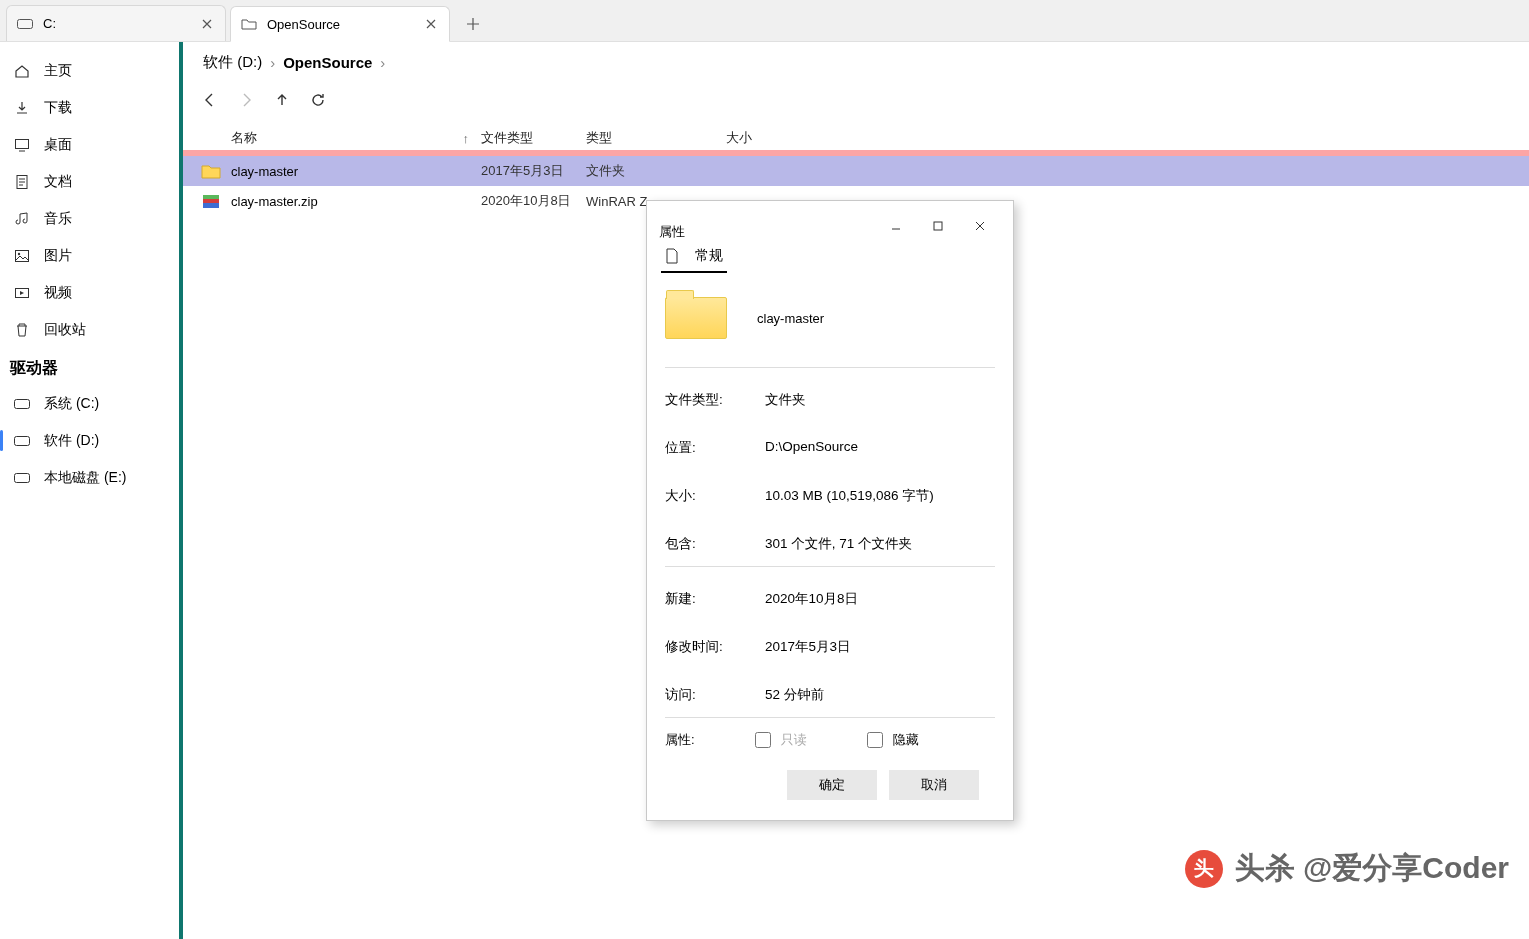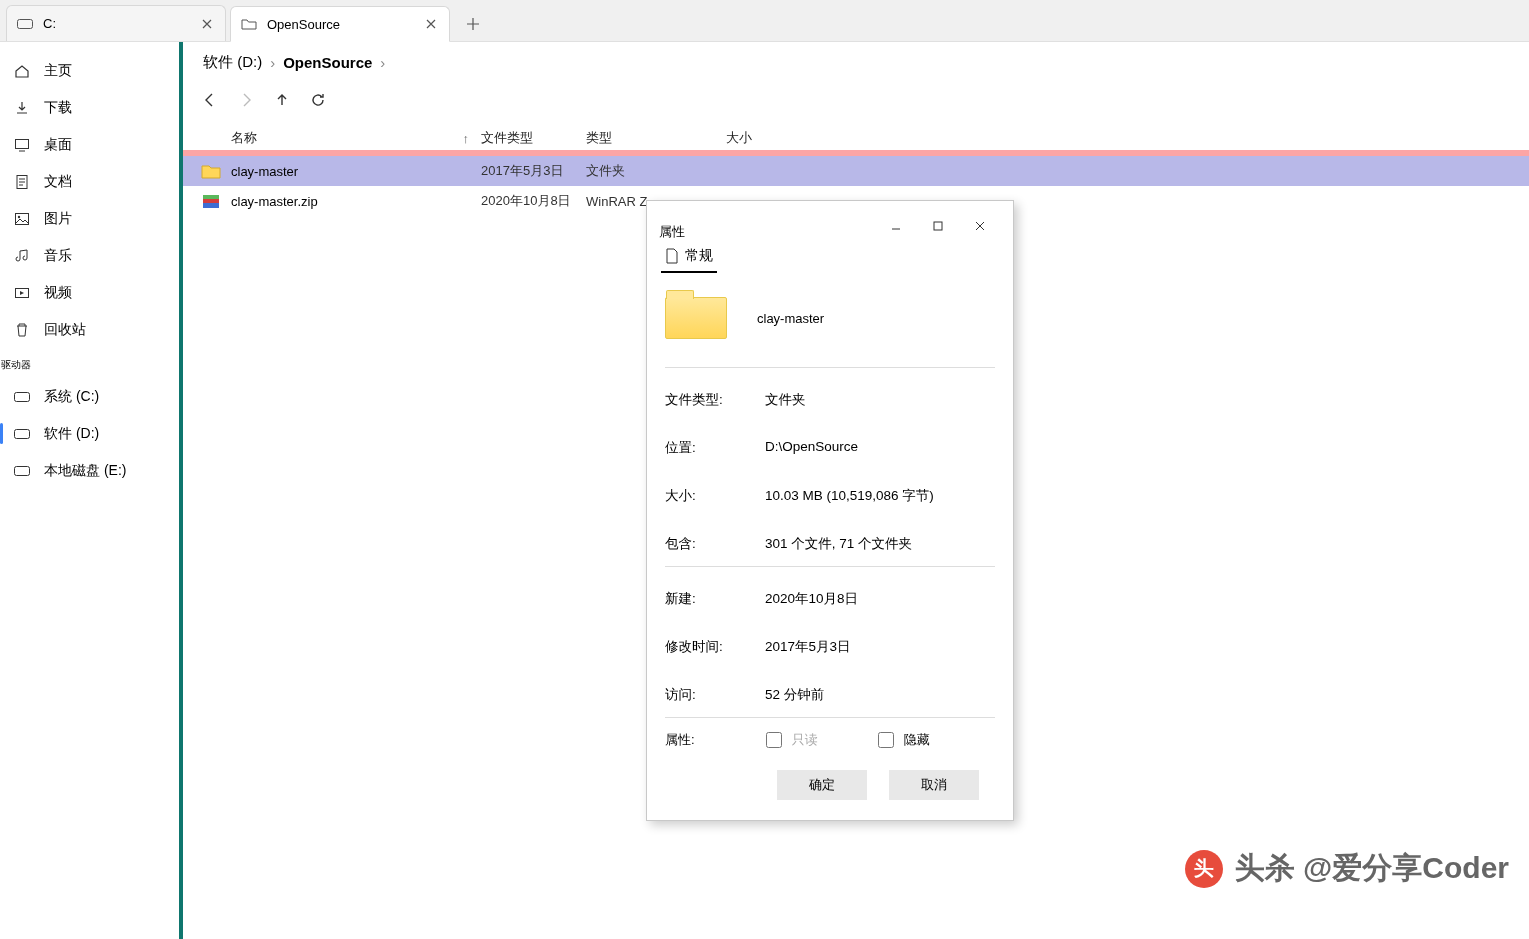--- a/index.html
+++ b/index.html
@@ -13,21 +13,21 @@
 .tab .tablabel { flex:1; font-size:13px;}
 .tab .tabclose { width:16px; height:16px; display:flex; align-items:center; justify-content:center; color:#555; cursor:pointer;}
 .newtab { width:26px; height:26px; display:flex; align-items:center; justify-content:center; margin-left:6px; margin-bottom:4px; color:#555; cursor:pointer;}
 
 
 .main { display:flex; height:calc(100% - 42px); }
 .sidebar { width:183px; border-right:4px solid #0f766e; padding-top:10px; }
 .sidebar .sideitem { display:flex; align-items:center; height:37px; padding:0 14px; cursor:pointer; font-size:14px; position:relative;}
 .sidebar .sideitem.selected::before { content:""; position:absolute; left:0; top:8px; bottom:8px; width:3px; background:#3b82f6; border-radius:2px;}
 .sidebar .sideicon { width:16px; height:16px; margin-right:14px; display:flex; align-items:center; justify-content:center; color:#333;}
-.sidebar .sidehead { padding:10px 10px 6px 1px; font-size:10px; font-weight:normal; }
+.sidebar .sidehead { padding:10px 10px 6px 10px; font-size:16px; font-weight:bold; }
 
 .content { flex:1; display:flex; flex-direction:column; }
 
 
 .crumbs { height:40px; display:flex; align-items:center; padding:8px 20px; font-size:15px;}
 .crumb { cursor:pointer; }
 .crumb.current { font-weight:bold; }
 .crumbsep { margin:0 8px; color:#888; }
 .navrow { height:36px; display:flex; align-items:center; padding:0 12px; gap:6px;}
 .navbtn { width:30px; height:30px; display:flex; align-items:center; justify-content:center; cursor:pointer; border-radius:4px;}
@@ -47,33 +47,33 @@
 .filerow .col-name { width:250px; }
 .filerow .col-date{ width:105px; color:#333;}
 .filerow .col-type{ width:140px; color:#333;}
 
 
 .dlg { position:absolute; left:646px; top:200px; width:368px; background:#fff; border:1px solid #c8c8c8; box-shadow:4px 4px 10px rgba(0,0,0,0.2);}
 .dlg-title { height:40px; display:flex; align-items:flex-end; padding:0 12px;}
 .dlg-title .winctrls { margin-left:auto; display:flex; gap:0;}
 .dlg-title .winbtn { width:42px; height:30px; display:flex; align-items:center; justify-content:center; cursor:pointer;}
 .dlg-tabs { display:flex; padding:0 14px; }
-.dlg-tab { display:flex; align-items:center; gap:6px; padding:6px 4px; border-bottom:2px solid #000; font-size:14px;}
+.dlg-tab { display:flex; align-items:center; gap:16px; padding:6px 4px; border-bottom:2px solid #000; font-size:14px;}
 .dlg-body { padding:16px 18px 14px 18px;}
 .dlg-header { display:flex; align-items:center; gap:30px; padding:8px 0 18px 0; margin-bottom:10px;}
 .dlg-header .bigicon { width:62px; height:42px; background:linear-gradient(#ffe89a,#ffd659); border:1px solid #e8c94c; border-radius:2px; position:relative;}
 .dlg-header .bigicon::before{ content:""; position:absolute; left:0; top:-8px; width:26px; height:8px; background:#ffe89a; border:1px solid #e8c94c; border-bottom:none; border-radius:2px 2px 0 0;}
 .proprow { display:flex; padding:7px 0; font-size:13.5px;margin-top:16px;}
 .proprow .plabel { width:100px; font-weight:normal;}
 .propsep { border-top:1px solid #ddd; margin:6px 0;}
 .checkrow { display:flex; align-items:center; gap:60px; padding:7px 0;}
 .cb { display:flex; align-items:center; gap:10px;}
 .cb input { width:16px; height:16px;}
-.cb.dim { color:#aaa;margin-left:11px; }
-.dlg-buttons { display:flex; justify-content:flex-end; gap:22px; padding:14px 16px 6px 0;}
+.cb.dim { color:#aaa; }
+.dlg-buttons { display:flex; justify-content:flex-end; gap:12px; padding:14px 16px 6px 0;}
 .dlg-buttons button { width:90px; height:30px; border:none; background:#e8e8e8; cursor:pointer; font-size:13px;}
 
 
 .wm { position:absolute; right:20px; bottom:50px; display:flex; align-items:center; gap:12px; font-size:30px; font-weight:bold; color:#666;}
 .wm .wmicon { width:38px; height:38px; border-radius:50%; background:#e74c3c; display:flex; align-items:center; justify-content:center; color:#fff; font-size:20px;}
 
 svg { display:block; }
 </style>
 </head>
 <body>
@@ -145,34 +145,34 @@
           <svg width="16" height="16" viewBox="0 0 16 16">
             <rect x="3" y="1.5" width="10" height="13" fill="none" stroke="#333"></rect>
             <path d="M5 5h6M5 8h6M5 11h4" stroke="#333"></path>
           </svg>
         </span>
         <span>文档</span>
       </div>
     <div class="sideitem">
         <span class="sideicon">
           <svg width="16" height="16" viewBox="0 0 16 16">
+            <path d="M6 3v8a2 2 0 11-2-2M6 3l7-1v8a2 2 0 11-2-2" fill="none" stroke="#333"></path>
+          </svg>
+        </span>
+        <span>音乐</span>
+      </div>
+    <div class="sideitem">
+        <span class="sideicon">
+          <svg width="16" height="16" viewBox="0 0 16 16">
             <rect x="1.5" y="2.5" width="13" height="11" fill="none" stroke="#333"></rect>
             <circle cx="5" cy="6" r="1.2" fill="#333"></circle>
             <path d="M2 12l4-4 3 3 2-2 3 3" fill="none" stroke="#333"></path>
           </svg>
         </span>
         <span>图片</span>
-      </div>
-    <div class="sideitem">
-        <span class="sideicon">
-          <svg width="16" height="16" viewBox="0 0 16 16">
-            <path d="M6 3v8a2 2 0 11-2-2M6 3l7-1v8a2 2 0 11-2-2" fill="none" stroke="#333"></path>
-          </svg>
-        </span>
-        <span>音乐</span>
       </div>
     <div class="sideitem">
         <span class="sideicon">
           <svg width="16" height="16" viewBox="0 0 16 16">
             <rect x="1.5" y="3.5" width="13" height="9" fill="none" stroke="#333"></rect>
             <path d="M6 6l4 2-4 2z" fill="#333"></path>
           </svg>
         </span>
         <span>视频</span>
       </div>

